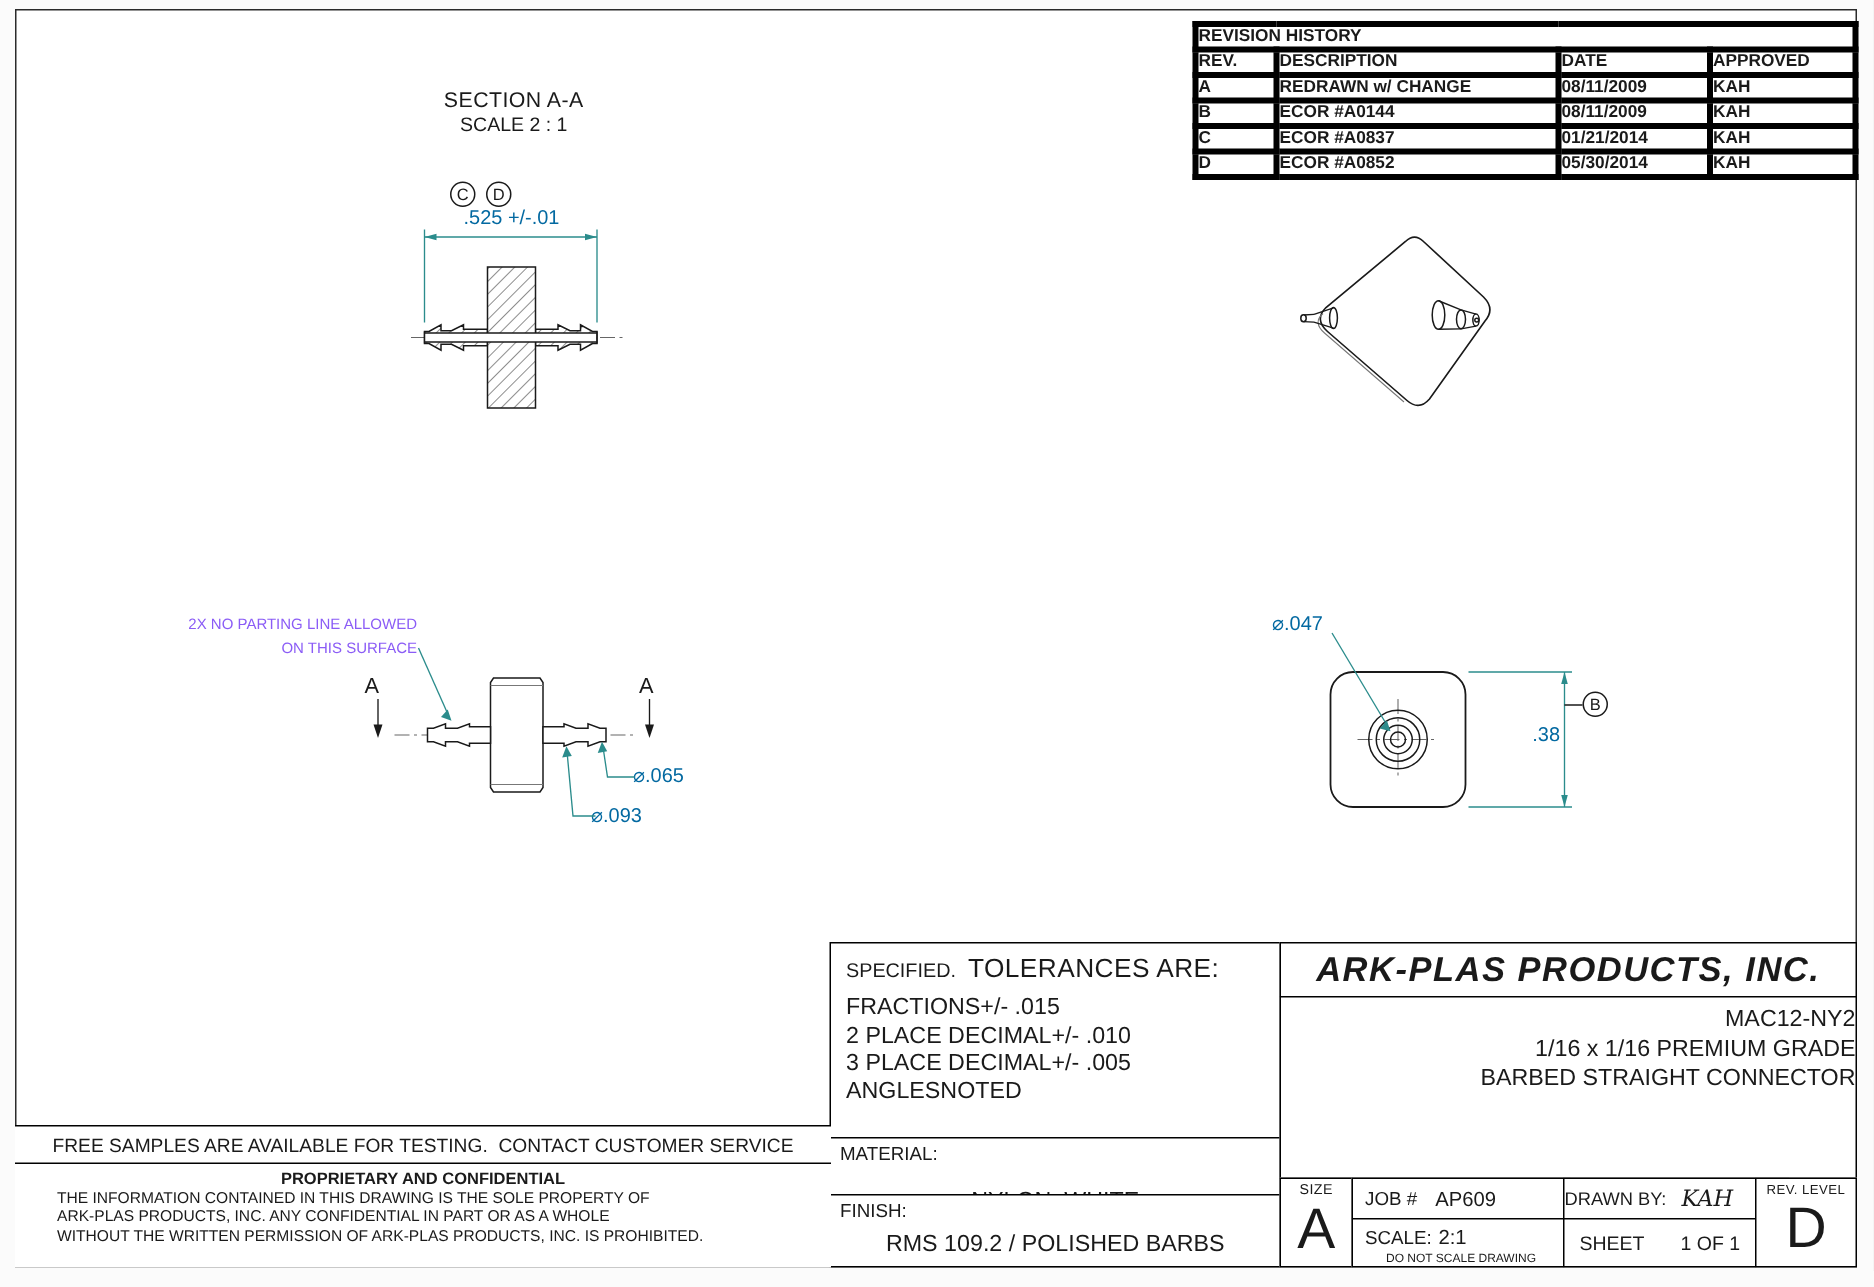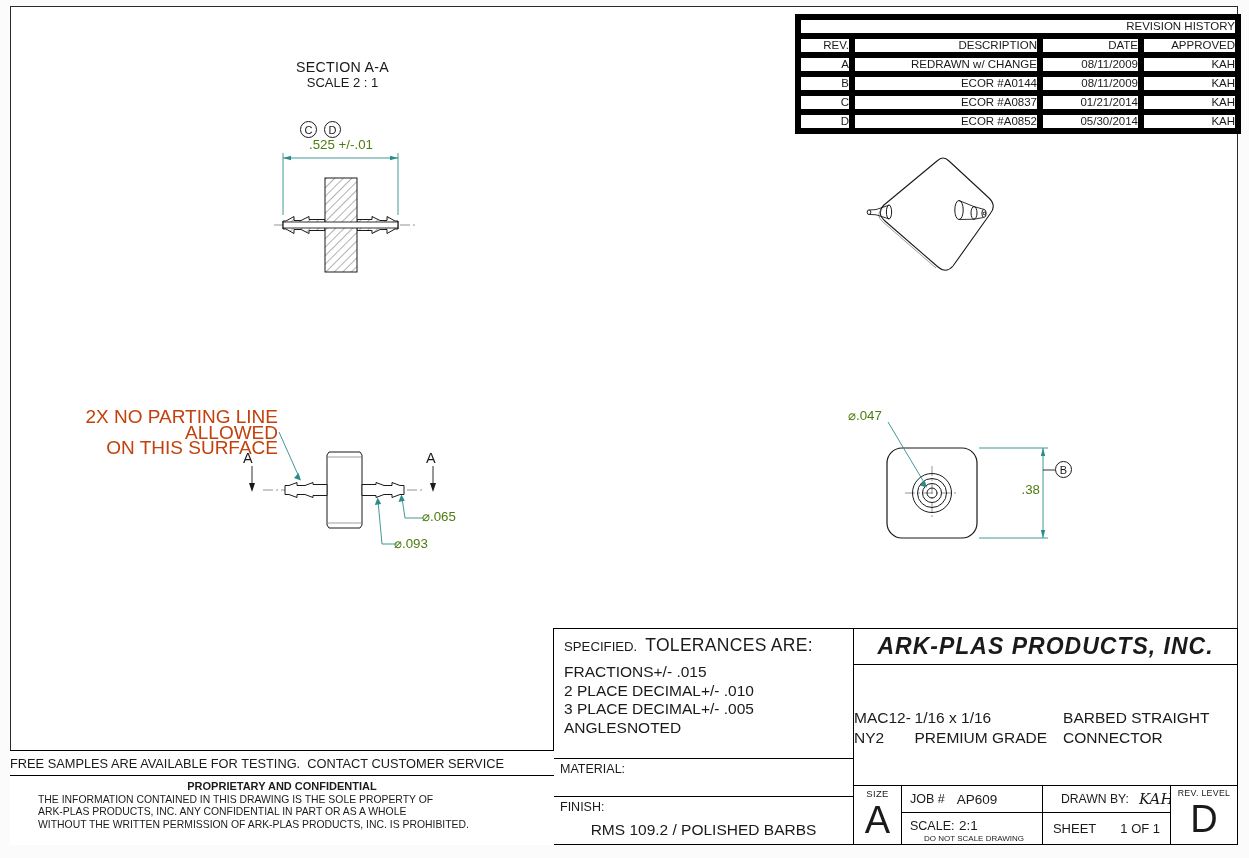--- a/index.html
+++ b/index.html
@@ -3,39 +3,39 @@
 <meta charset="utf-8">
 <style>
   *{box-sizing:border-box;margin:0;padding:0}
   html,body{background:#ededed}
   .canvas{position:relative;width:1249px;height:858px;background:#fbfbfb;
           font-family:"Liberation Sans",sans-serif;color:#1a1a1a;overflow:hidden}
   .frame{position:absolute;left:10px;top:6px;width:1228px;height:839px;border:1px solid #2b2b2b;background:#fff}
   .abs{position:absolute}
   .txt-c{text-align:center}
   .txt-r{text-align:right}
-  .dim{color:#4d7c0f;font-size:13.3px;white-space:nowrap}
-  .note{color:#c2410c;font-size:19px;line-height:15.5px;text-align:right}
+  .dim{color:#0369a1;font-size:13.3px;white-space:nowrap}
+  .note{color:#8b5cf6;font-size:10px;line-height:15.5px;text-align:right}
   .datum{position:absolute;width:17px;height:17px;border:1.2px solid #1a1a1a;border-radius:50%;
          background:#fff;display:flex;align-items:center;justify-content:center;font-size:11px}
   
   .rev{position:absolute;border-collapse:collapse;table-layout:fixed;font-size:11.5px;background:#fff}
-  .rev th,.rev td{border:6px solid #000000;text-align:right;font-weight:normal;height:14px;line-height:13px;padding:0;overflow:hidden;white-space:nowrap}
+  .rev th,.rev td{border:4px solid #000000;text-align:left;font-weight:bold;height:14px;line-height:13px;padding:0;overflow:hidden;white-space:nowrap}
   
   .box{position:absolute;border:1px solid #000;background:#fff}
   .boxlabel{position:absolute;left:6px;top:3px;font-size:12.5px}
   .boxval{text-align:center;font-size:15.5px}
   .tol-line1{font-size:13.2px;line-height:16px}
   .tol-line2{line-height:22px;white-space:nowrap}
   .tol-small{font-size:13.2px}
   .tol-big{font-size:17.5px;letter-spacing:.3px;margin-left:8px}
   .tol-row{display:flex;font-size:15.5px;line-height:18.5px}
   .company{display:flex;align-items:center;justify-content:center;
            font-weight:bold;font-style:italic;font-size:23px;letter-spacing:1px;white-space:nowrap}
-  .partinfo{display:flex;flex-direction:row;align-items:center;padding-top:5px;
+  .partinfo{display:flex;flex-direction:column;align-items:flex-end;padding-top:5px;
             font-size:15.5px;line-height:19.5px}
   .biglet{font-size:38px;line-height:1;text-align:center;margin-top:2px}
   .minilab{font-size:9.5px;text-align:center;margin-top:2px;letter-spacing:.3px}
   .script{font-family:"DejaVu Serif",serif;font-style:italic;font-size:15px}
   .ws-pre{white-space:pre}
   
   .footline{position:absolute;border-top:1px solid #000;background:#fff}
   .prop-title{text-align:center;font-weight:bold;font-size:11px;margin-top:4px}
   .prop-line{margin-left:28px;font-size:10.4px;line-height:12.4px}
   
@@ -251,36 +251,36 @@
   </div>
 
   <div class="box" style="left:901px;top:812px;width:142px;height:33px;padding:3px 0 0 8px">
     <div>
       <span style="font-size:12.5px">SCALE:</span>
       <span style="font-size:13.5px;">2:1</span>
     </div>
     <div style="font-size:8px;margin-left:14px">DO NOT SCALE DRAWING</div>
   </div>
 
-  <div class="box" style="left:1042px;top:785px;width:151px;height:28px;display:flex;align-items:center;padding-left:18px">
+  <div class="box" style="left:1042px;top:785px;width:151px;height:28px;display:flex;align-items:center;padding-left:0">
     <span style="font-size:12.2px">DRAWN BY:</span>
     <span class="script" style="margin-left:10px">KAH</span>
   </div>
 
   <div class="box" style="left:1042px;top:812px;width:129px;height:33px;display:flex;align-items:center;justify-content:center;gap:24px">
     <span style="font-size:13px">SHEET</span>
     <span style="font-size:13px">1 OF 1</span>
   </div>
 
   <div class="box" style="left:1170px;top:785px;width:68px;height:60px">
     <div class="minilab" style="font-size:8.8px">REV. LEVEL</div>
     <div class="biglet">D</div>
   </div>
 
-  <div class="footline ws-pre" style="left:10px;top:750px;width:544px;height:40px;text-align:left;font-size:12.8px;line-height:25px">FREE SAMPLES ARE AVAILABLE FOR TESTING.  CONTACT CUSTOMER SERVICE</div>
+  <div class="footline ws-pre" style="left:10px;top:750px;width:544px;height:40px;text-align:center;font-size:12.8px;line-height:25px">FREE SAMPLES ARE AVAILABLE FOR TESTING.  CONTACT CUSTOMER SERVICE</div>
 
   <div class="footline" style="left:10px;top:775px;width:544px;height:70px">
     <div class="prop-title">PROPRIETARY AND CONFIDENTIAL</div>
     <div class="prop-line" style="margin-top:2px">THE INFORMATION CONTAINED IN THIS DRAWING IS THE SOLE PROPERTY OF</div>
     <div class="prop-line">ARK-PLAS PRODUCTS, INC. ANY CONFIDENTIAL IN PART OR AS A WHOLE</div>
     <div class="prop-line">WITHOUT THE WRITTEN PERMISSION OF ARK-PLAS PRODUCTS, INC. IS PROHIBITED.</div>
   </div>
 </div>
 
 </body></html>

